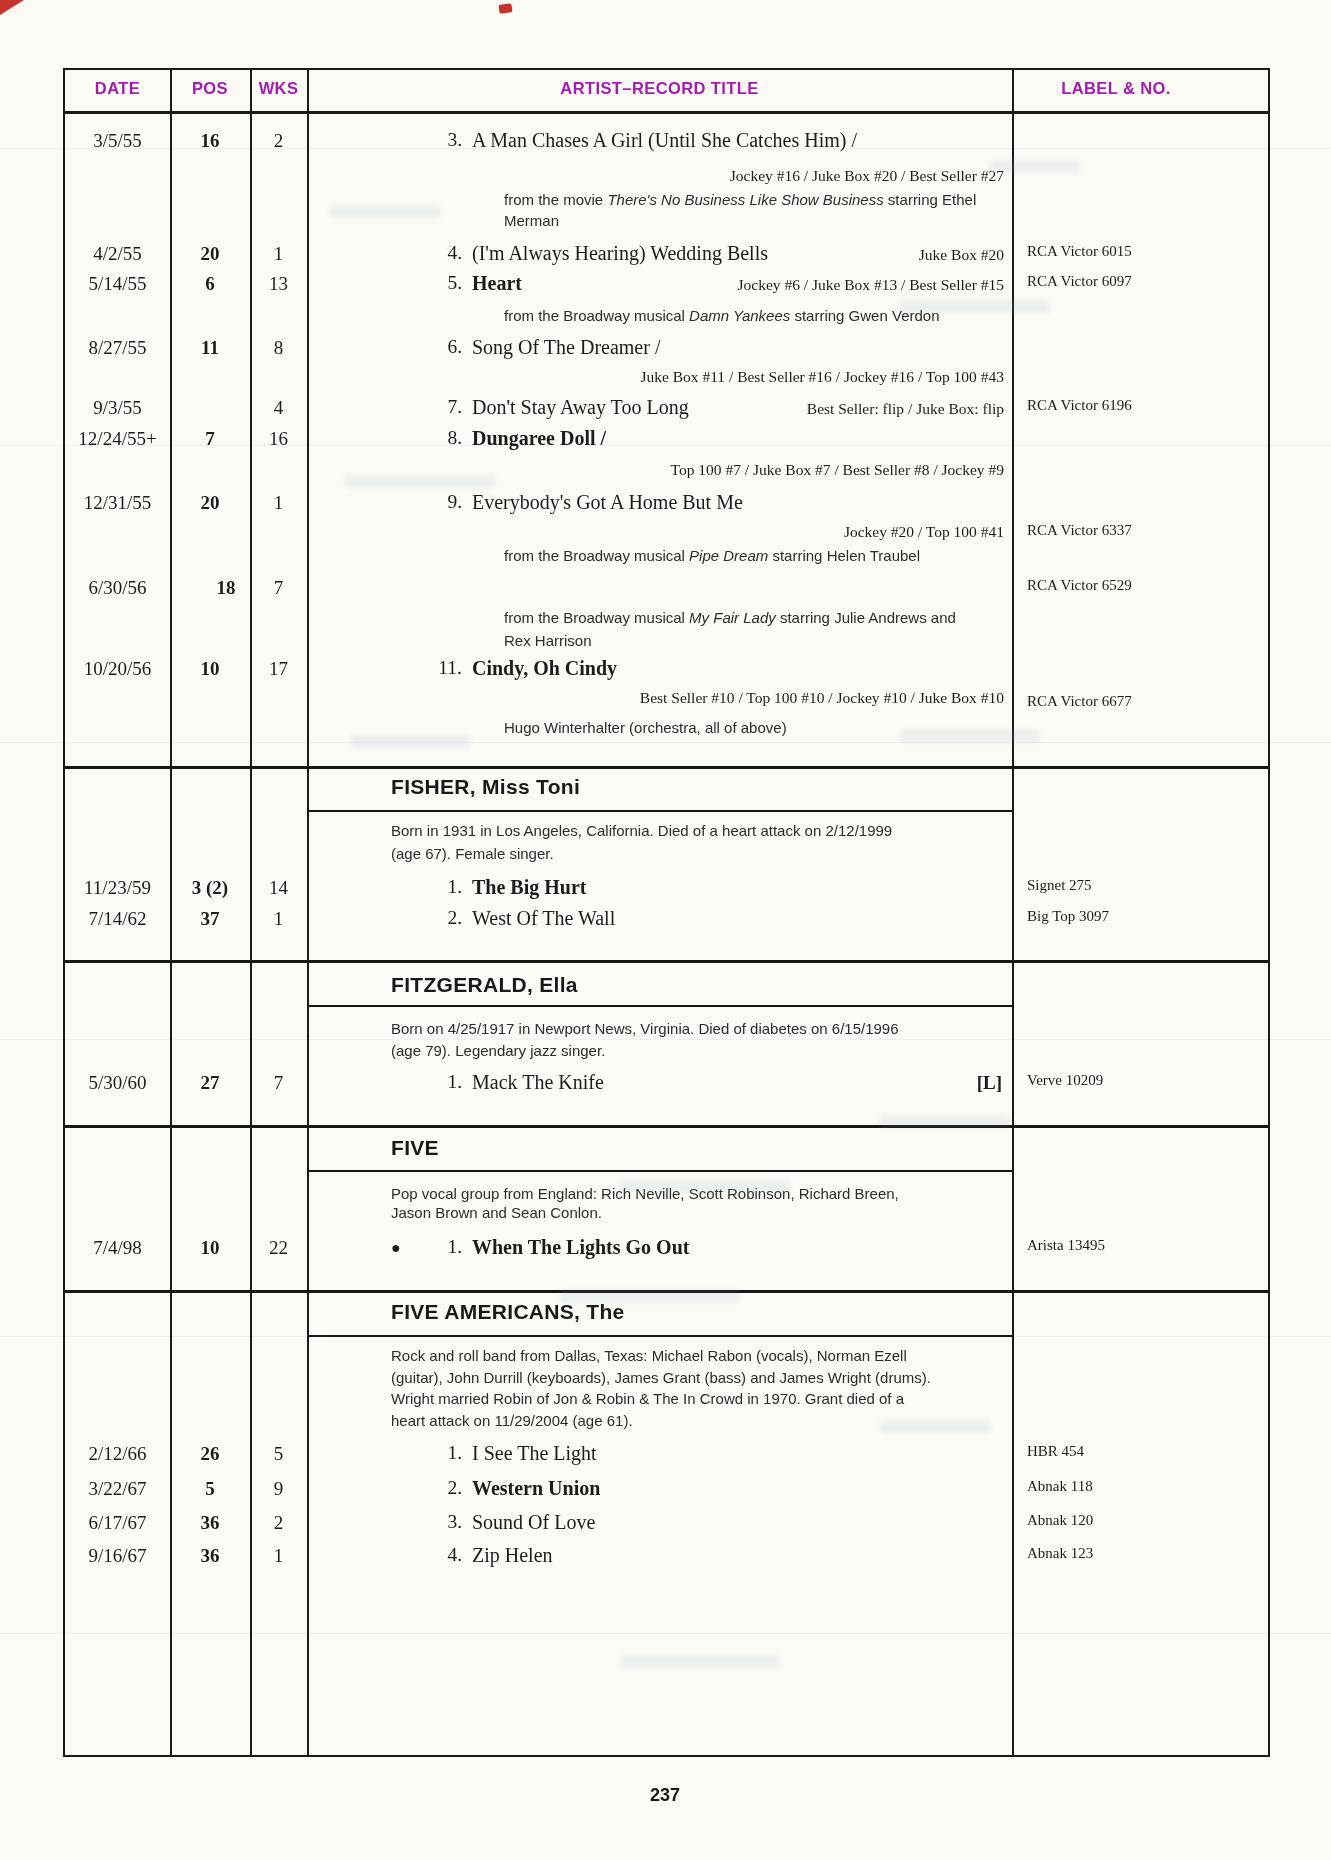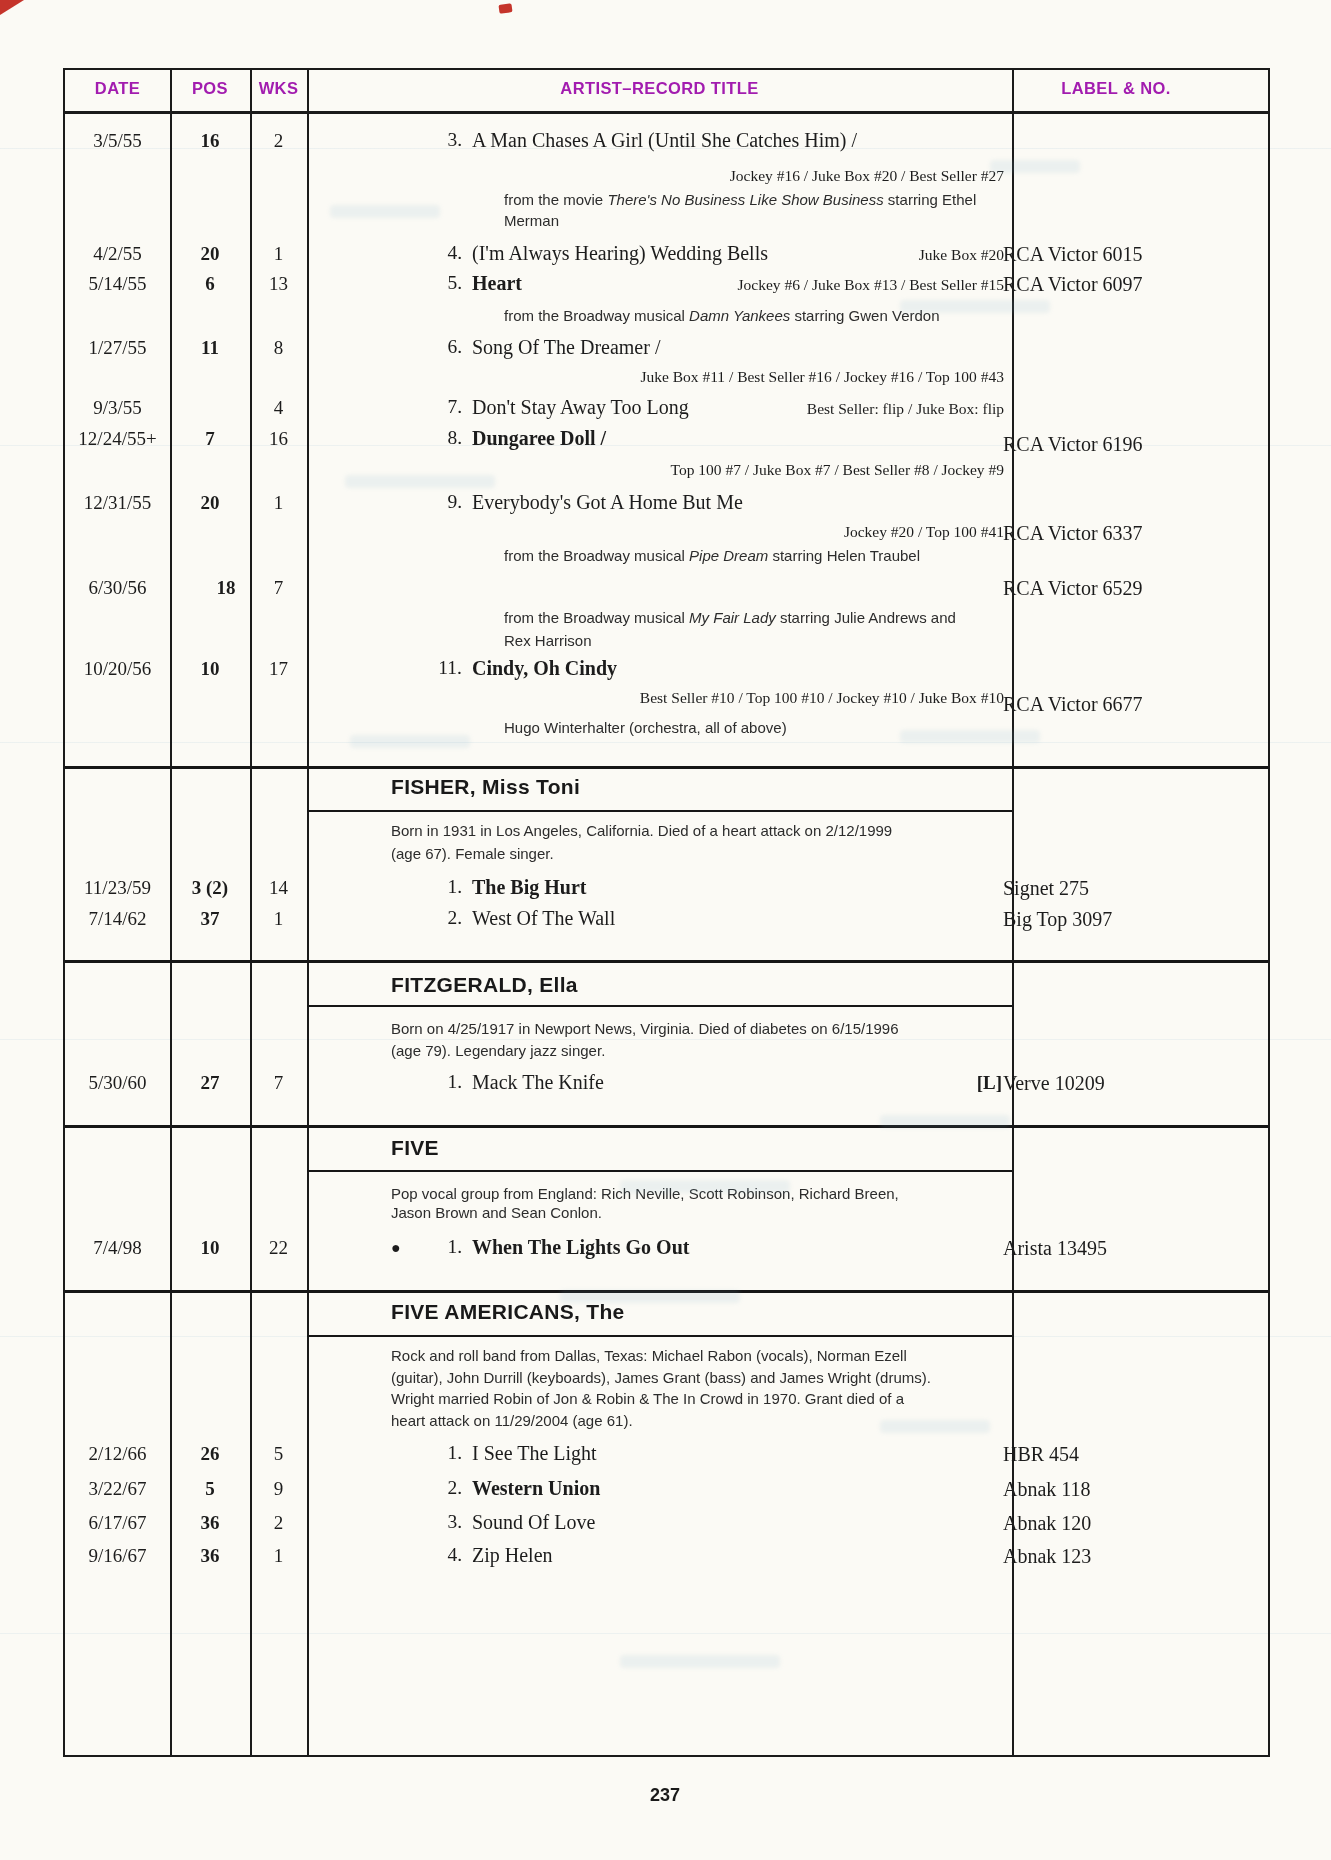--- a/index.html
+++ b/index.html
@@ -35,21 +35,21 @@
   .row-line{position:absolute;left:242px;width:705px;height:26px;}
   .num{position:absolute;left:88px;width:67px;text-align:right;font-size:19.5px;}
   .title{position:absolute;left:165px;font-size:20px;white-space:nowrap;}
   .title.b{font-weight:700;}
   .inline{position:absolute;right:8px;top:4px;font-size:15.5px;white-space:nowrap;}
   .bullet{position:absolute;left:84px;top:3px;font-size:16px;}
   .tag{position:absolute;right:10px;top:1px;font-size:19px;font-weight:700;}
   .subline{position:absolute;left:242px;width:697px;text-align:right;font-size:15.5px;white-space:nowrap;}
   .note{position:absolute;left:439px;font-family:"Liberation Sans",sans-serif;font-size:15px;color:#2c2c2c;white-space:nowrap;}
   .note .it{font-style:italic;}
-  .record-label{position:absolute;left:938px;font-size:20px;white-space:nowrap;text-align:center;}
+  .record-label{position:absolute;left:962px;font-size:15px;white-space:nowrap;text-align:center;}
 
   .page-number{position:absolute;left:565px;top:1785px;width:200px;text-align:center;font-family:"Liberation Sans",sans-serif;font-weight:700;font-size:18px;color:#1a1a1a;}
 </style>
 </head>
 <body>
 
 <div class="page">
   <div class="bleed-overlay"></div>
   <div class="red-corner"></div>
   <div class="red-dash"></div>
@@ -87,36 +87,36 @@
       <div class="cell date-cell" style="top: 203px;">5/14/55</div>
       <div class="cell pos-cell" style="top: 203px;">6</div>
       <div class="cell wks-cell" style="top: 203px;">13</div>
       <div class="row-line" style="top: 202px;">
         <span class="num">5.</span>
         <span class="title b">Heart</span>
         <span class="inline">Jockey #6 / Juke Box #13 / Best Seller #15</span>
       </div>
       <div class="record-label" style="top: 203px;">RCA Victor 6097</div>
       <div class="note" style="top: 237px;"><span class="">from the Broadway musical </span><span class="it">Damn Yankees</span><span class=""> starring Gwen Verdon</span></div>
-      <div class="cell date-cell" style="top: 267px;">1/27/55</div>
+      <div class="cell date-cell" style="top: 267px;">8/27/55</div>
       <div class="cell pos-cell" style="top: 267px;">11</div>
       <div class="cell wks-cell" style="top: 267px;">8</div>
       <div class="row-line" style="top: 266px;">
         <span class="num">6.</span>
         <span class="title">Song Of The Dreamer /</span>
       </div>
       <div class="subline" style="top: 298px;">Juke Box #11 / Best Seller #16 / Jockey #16 / Top 100 #43</div>
       <div class="cell date-cell" style="top: 327px;">9/3/55</div>
       <div class="cell wks-cell" style="top: 327px;">4</div>
       <div class="row-line" style="top: 326px;">
         <span class="num">7.</span>
         <span class="title">Don't Stay Away Too Long</span>
         <span class="inline">Best Seller: flip / Juke Box: flip</span>
       </div>
-      <div class="record-label" style="top: 327px; margin-top: 36px;">RCA Victor 6196</div>
+      <div class="record-label" style="top: 327px;">RCA Victor 6196</div>
       <div class="cell date-cell" style="top: 358px;">12/24/55+</div>
       <div class="cell pos-cell" style="top: 358px;">7</div>
       <div class="cell wks-cell" style="top: 358px;">16</div>
       <div class="row-line" style="top: 357px;">
         <span class="num">8.</span>
         <span class="title b">Dungaree Doll /</span>
       </div>
       <div class="subline" style="top: 391px;">Top 100 #7 / Juke Box #7 / Best Seller #8 / Jockey #9</div>
       <div class="cell date-cell" style="top: 422px;">12/31/55</div>
       <div class="cell pos-cell" style="top: 422px;">20</div>

